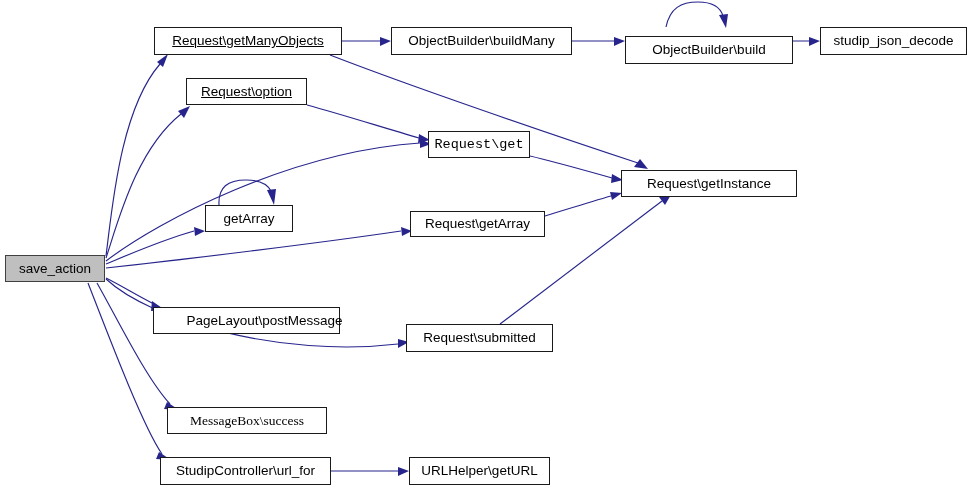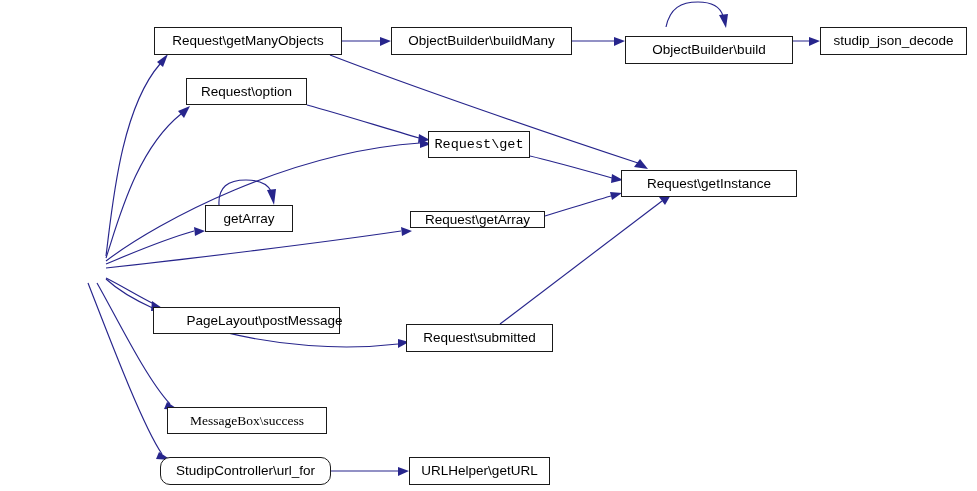--- a/index.html
+++ b/index.html
@@ -157,70 +157,73 @@
       <polygon class="edge-head" points="659,197 672,193 665,205"></polygon>
     </g>
 
     <g>
       <path class="edge-path" d="M 331,471 L 398,471"></path>
       <polygon class="edge-head" points="398,467 409,471 398,476"></polygon>
     </g>
 
   </svg>
 
-
-  <div class="node" style="left:154px; top:27px; width:188px; height:28px;">
+  <div class="node highlight" style="left:5px; top:255px; width:100px; height:27px;">
+    <span class="node-label">save_action</span>
+  </div>
+
+  <div class="node" style="left:154px; top:27px; width:188px; height:28px;text-decoration:underline;">
     <span class="node-label">Request\getManyObjects</span>
   </div>
 
   <div class="node" style="left:391px; top:27px; width:181px; height:28px;">
     <span class="node-label">ObjectBuilder\buildMany</span>
   </div>
 
   <div class="node" style="left:625px; top:36px; width:168px; height:28px;">
     <span class="node-label">ObjectBuilder\build</span>
   </div>
 
   <div class="node" style="left:820px; top:27px; width:147px; height:28px;">
     <span class="node-label">studip_json_decode</span>
   </div>
 
-  <div class="node" style="left:186px; top:78px; width:121px; height:27px;">
+  <div class="node" style="left:186px; top:78px; width:121px; height:27px;text-decoration:underline;">
     <span class="node-label">Request\option</span>
   </div>
 
   <div class="node" style="left:428px; top:131px; width:102px; height:27px;font-family:Liberation Mono, monospace;">
     <span class="node-label">Request\get</span>
   </div>
 
   <div class="node" style="left:621px; top:170px; width:176px; height:27px;justify-content:center;">
     <span class="node-label">Request\getInstance</span>
   </div>
 
   <div class="node" style="left:205px; top:205px; width:88px; height:27px;">
     <span class="node-label">getArray</span>
   </div>
 
-  <div class="node" style="left:410px; top:211px; width:135px; height:17px;">
+  <div class="node" style="left:410px; top:211px; width:135px; height:26px;">
     <span class="node-label">Request\getArray</span>
   </div>
 
   <div class="node" style="left:153px; top:307px; width:187px; height:27px;padding-left:36px;">
     <span class="node-label">PageLayout\postMessage</span>
   </div>
 
   <div class="node" style="left:406px; top:324px; width:147px; height:28px;">
     <span class="node-label">Request\submitted</span>
   </div>
 
   <div class="node" style="left:167px; top:407px; width:160px; height:27px;font-family:Liberation Serif, serif;">
     <span class="node-label">MessageBox\success</span>
   </div>
 
-  <div class="node" style="left:160px; top:457px; width:171px; height:28px;border-radius:10px;">
+  <div class="node" style="left:160px; top:457px; width:171px; height:28px;">
     <span class="node-label">StudipController\url_for</span>
   </div>
 
   <div class="node" style="left:409px; top:457px; width:141px; height:28px;">
     <span class="node-label">URLHelper\getURL</span>
   </div>
 
 </div>
 
 </body></html>

